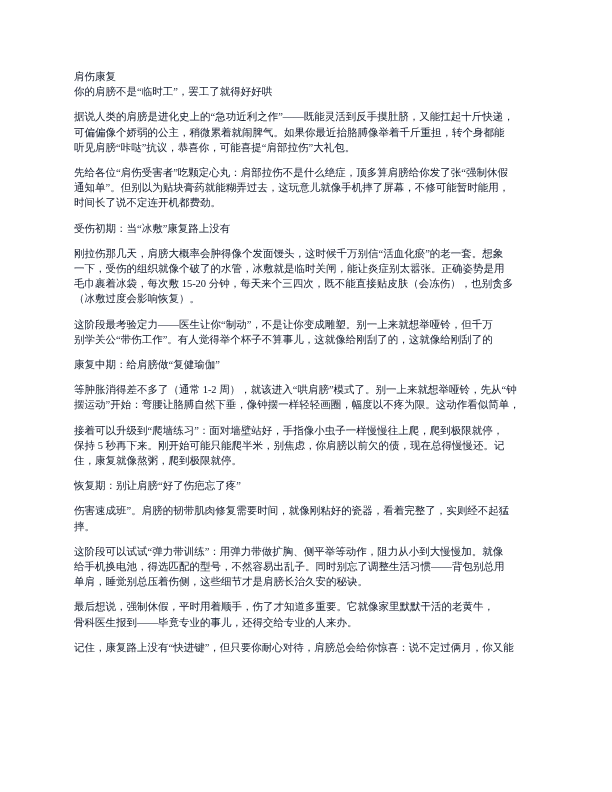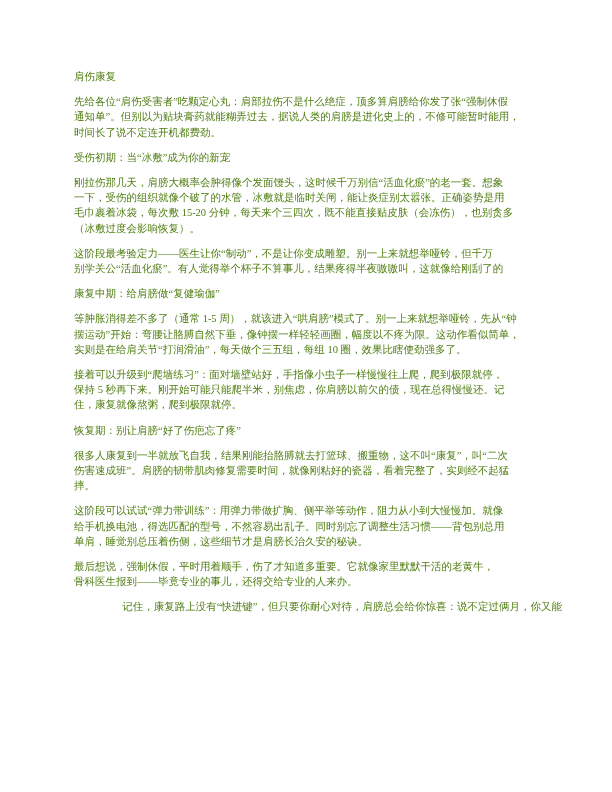--- a/index.html
+++ b/index.html
@@ -7,82 +7,86 @@
     padding: 0;
     background: #ffffff;
   }
   .page {
     position: relative;
     width: 612px;
     height: 792px;
     background: #ffffff;
     overflow: hidden;
     font-family: "Liberation Serif", serif;
-    color: #4d7c0f;
+    color: #0f172a;
   }
   .content {
     position: absolute;
     top: 69px;
     left: 74px;
     right: 50px;
     font-size: 10.5px;
   }
   .line {
     line-height: 15.2px;
     min-height: 15.2px;
     white-space: nowrap;
   }
   .blocks { margin-top: 10px; }
   .block { margin: 0 0 10px 0; }
-  .block:last-child { margin-bottom: 0; text-align: right; }
+  .block:last-child { margin-bottom: 0; }
   .heading .line { font-weight: normal; }
 </style>
 </head>
 <body>
 
 <div class="page">
   <div class="content">
     <div class="line">肩伤康复</div>
+    <div class="line">你的肩膀不是“临时工”，罢工了就得好好哄</div>
     <div class="blocks">
         <div class="block paragraph">
+          <div class="line">据说人类的肩膀是进化史上的“急功近利之作”——既能灵活到反手摸肚脐，又能扛起十斤快递，</div>
+          <div class="line">可偏偏像个娇弱的公主，稍微累着就闹脾气。如果你最近抬胳膊像举着千斤重担，转个身都能</div>
+          <div class="line">听见肩膀“咔哒”抗议，恭喜你，可能喜提“肩部拉伤”大礼包。</div>
+        </div>
+        <div class="block paragraph">
           <div class="line">先给各位“肩伤受害者”吃颗定心丸：肩部拉伤不是什么绝症，顶多算肩膀给你发了张“强制休假</div>
-          <div class="line">通知单”。但别以为贴块膏药就能糊弄过去，据说人类的肩膀是进化史上的，不修可能暂时能用，</div>
+          <div class="line">通知单”。但别以为贴块膏药就能糊弄过去，这玩意儿就像手机摔了屏幕，不修可能暂时能用，</div>
           <div class="line">时间长了说不定连开机都费劲。</div>
         </div>
         <div class="block heading">
-          <div class="line">受伤初期：当“冰敷”成为你的新宠</div>
+          <div class="line">受伤初期：当“冰敷”康复路上没有</div>
         </div>
         <div class="block paragraph">
           <div class="line">刚拉伤那几天，肩膀大概率会肿得像个发面馒头，这时候千万别信“活血化瘀”的老一套。想象</div>
           <div class="line">一下，受伤的组织就像个破了的水管，冰敷就是临时关闸，能让炎症别太嚣张。正确姿势是用</div>
           <div class="line">毛巾裹着冰袋，每次敷 15-20 分钟，每天来个三四次，既不能直接贴皮肤（会冻伤），也别贪多</div>
           <div class="line">（冰敷过度会影响恢复）。</div>
         </div>
         <div class="block paragraph">
           <div class="line">这阶段最考验定力——医生让你“制动”，不是让你变成雕塑。别一上来就想举哑铃，但千万</div>
-          <div class="line">别学关公“活血化瘀”。有人觉得举个杯子不算事儿，结果疼得半夜嗷嗷叫，这就像给刚刮了的</div>
+          <div class="line">别学关公“带伤工作”。有人觉得举个杯子不算事儿，这就像给刚刮了的，这就像给刚刮了的</div>
         </div>
         <div class="block heading">
           <div class="line">康复中期：给肩膀做“复健瑜伽”</div>
         </div>
         <div class="block paragraph">
-          <div class="line">等肿胀消得差不多了（通常 1-5 周），就该进入“哄肩膀”模式了。别一上来就想举哑铃，先从“钟</div>
+          <div class="line">等肿胀消得差不多了（通常 1-2 周），就该进入“哄肩膀”模式了。别一上来就想举哑铃，先从“钟</div>
           <div class="line">摆运动”开始：弯腰让胳膊自然下垂，像钟摆一样轻轻画圈，幅度以不疼为限。这动作看似简单，</div>
-          <div class="line">实则是在给肩关节“打润滑油”，每天做个三五组，每组 10 圈，效果比瞎使劲强多了。</div>
         </div>
         <div class="block paragraph">
           <div class="line">接着可以升级到“爬墙练习”：面对墙壁站好，手指像小虫子一样慢慢往上爬，爬到极限就停，</div>
           <div class="line">保持 5 秒再下来。刚开始可能只能爬半米，别焦虑，你肩膀以前欠的债，现在总得慢慢还。记</div>
           <div class="line">住，康复就像熬粥，爬到极限就停。</div>
         </div>
         <div class="block heading">
           <div class="line">恢复期：别让肩膀“好了伤疤忘了疼”</div>
         </div>
         <div class="block paragraph">
-          <div class="line">很多人康复到一半就放飞自我，结果刚能抬胳膊就去打篮球、搬重物，这不叫“康复”，叫“二次</div>
           <div class="line">伤害速成班”。肩膀的韧带肌肉修复需要时间，就像刚粘好的瓷器，看着完整了，实则经不起猛</div>
           <div class="line">摔。</div>
         </div>
         <div class="block paragraph">
           <div class="line">这阶段可以试试“弹力带训练”：用弹力带做扩胸、侧平举等动作，阻力从小到大慢慢加。就像</div>
           <div class="line">给手机换电池，得选匹配的型号，不然容易出乱子。同时别忘了调整生活习惯——背包别总用</div>
           <div class="line">单肩，睡觉别总压着伤侧，这些细节才是肩膀长治久安的秘诀。</div>
         </div>
         <div class="block paragraph">
           <div class="line">最后想说，强制休假，平时用着顺手，伤了才知道多重要。它就像家里默默干活的老黄牛，</div>

